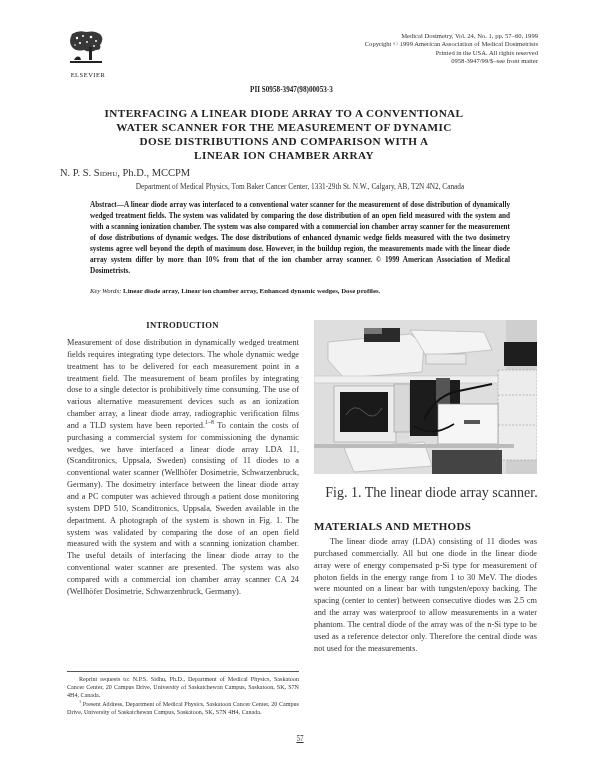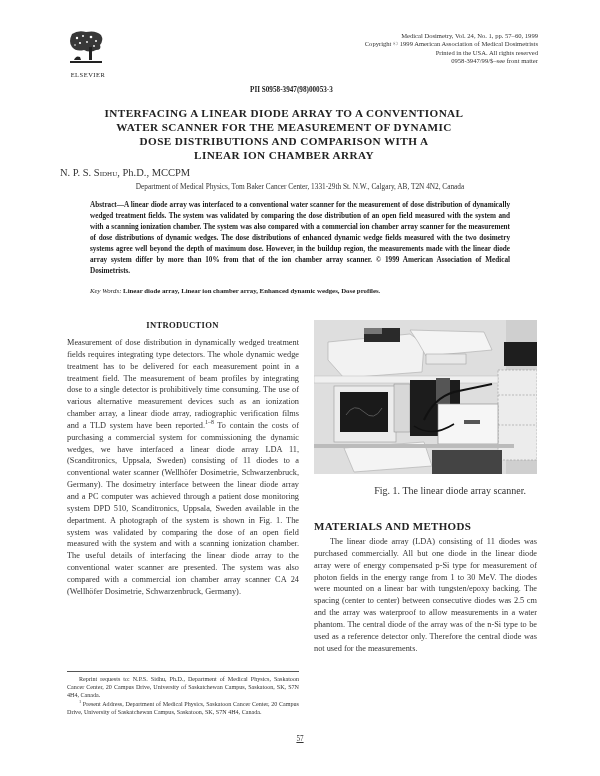--- a/index.html
+++ b/index.html
@@ -18,21 +18,21 @@
   .keywords { left: 90px; width: 420px; top: 287px; font-size: 6.8px; color: #222; }
   .keywords .kw-label { font-style: italic; }
   .keywords .kw-val { font-weight: bold; }
   .h-intro { left: 60px; width: 245px; top: 320px; text-align: center; font-size: 8.6px; font-weight: bold; letter-spacing: 0.3px; color: #222; }
   .col { font-size: 8.3px; line-height: 11.85px; text-align: justify; color: #333; }
   .col-left { left: 67px; width: 232px; top: 337px; }
   .col-right { left: 314px; width: 223px; top: 536px; }
   .col p { margin: 0; }
   .col p.indent { text-indent: 16px; }
   .photo { left: 314px; top: 320px; width: 223px; height: 154px; background: linear-gradient(180deg,#e9e9e9 0%,#dcdcdc 30%,#c9c9c9 60%,#d5d5d5 100%); overflow: hidden; }
-  .caption { left: 303px; width: 223px; top: 485px; text-align: right; font-size: 10px; color: #333; }
+  .caption { left: 320px; width: 223px; top: 485px; text-align: center; font-size: 14px; color: #333; }
   .h-methods { left: 314px; width: 223px; top: 520px; text-align: left; font-size: 11px; font-weight: bold; letter-spacing: 0.3px; color: #222; }
   .fn-rule { left: 67px; top: 671px; width: 232px; height: 0; border-top: 0.8px solid #555; }
   .footnotes { left: 67px; width: 232px; top: 675px; font-size: 6.1px; line-height: 8.2px; text-align: justify; color: #333; }
   .footnotes p { margin: 0; text-indent: 12px; }
   .pagenum { left: 290px; width: 20px; top: 735px; text-align: center; font-size: 7.2px; color: #333; text-decoration: underline; }
   sup { font-size: 70%; line-height: 0; }
 </style>
 </head>
 <body>
 

